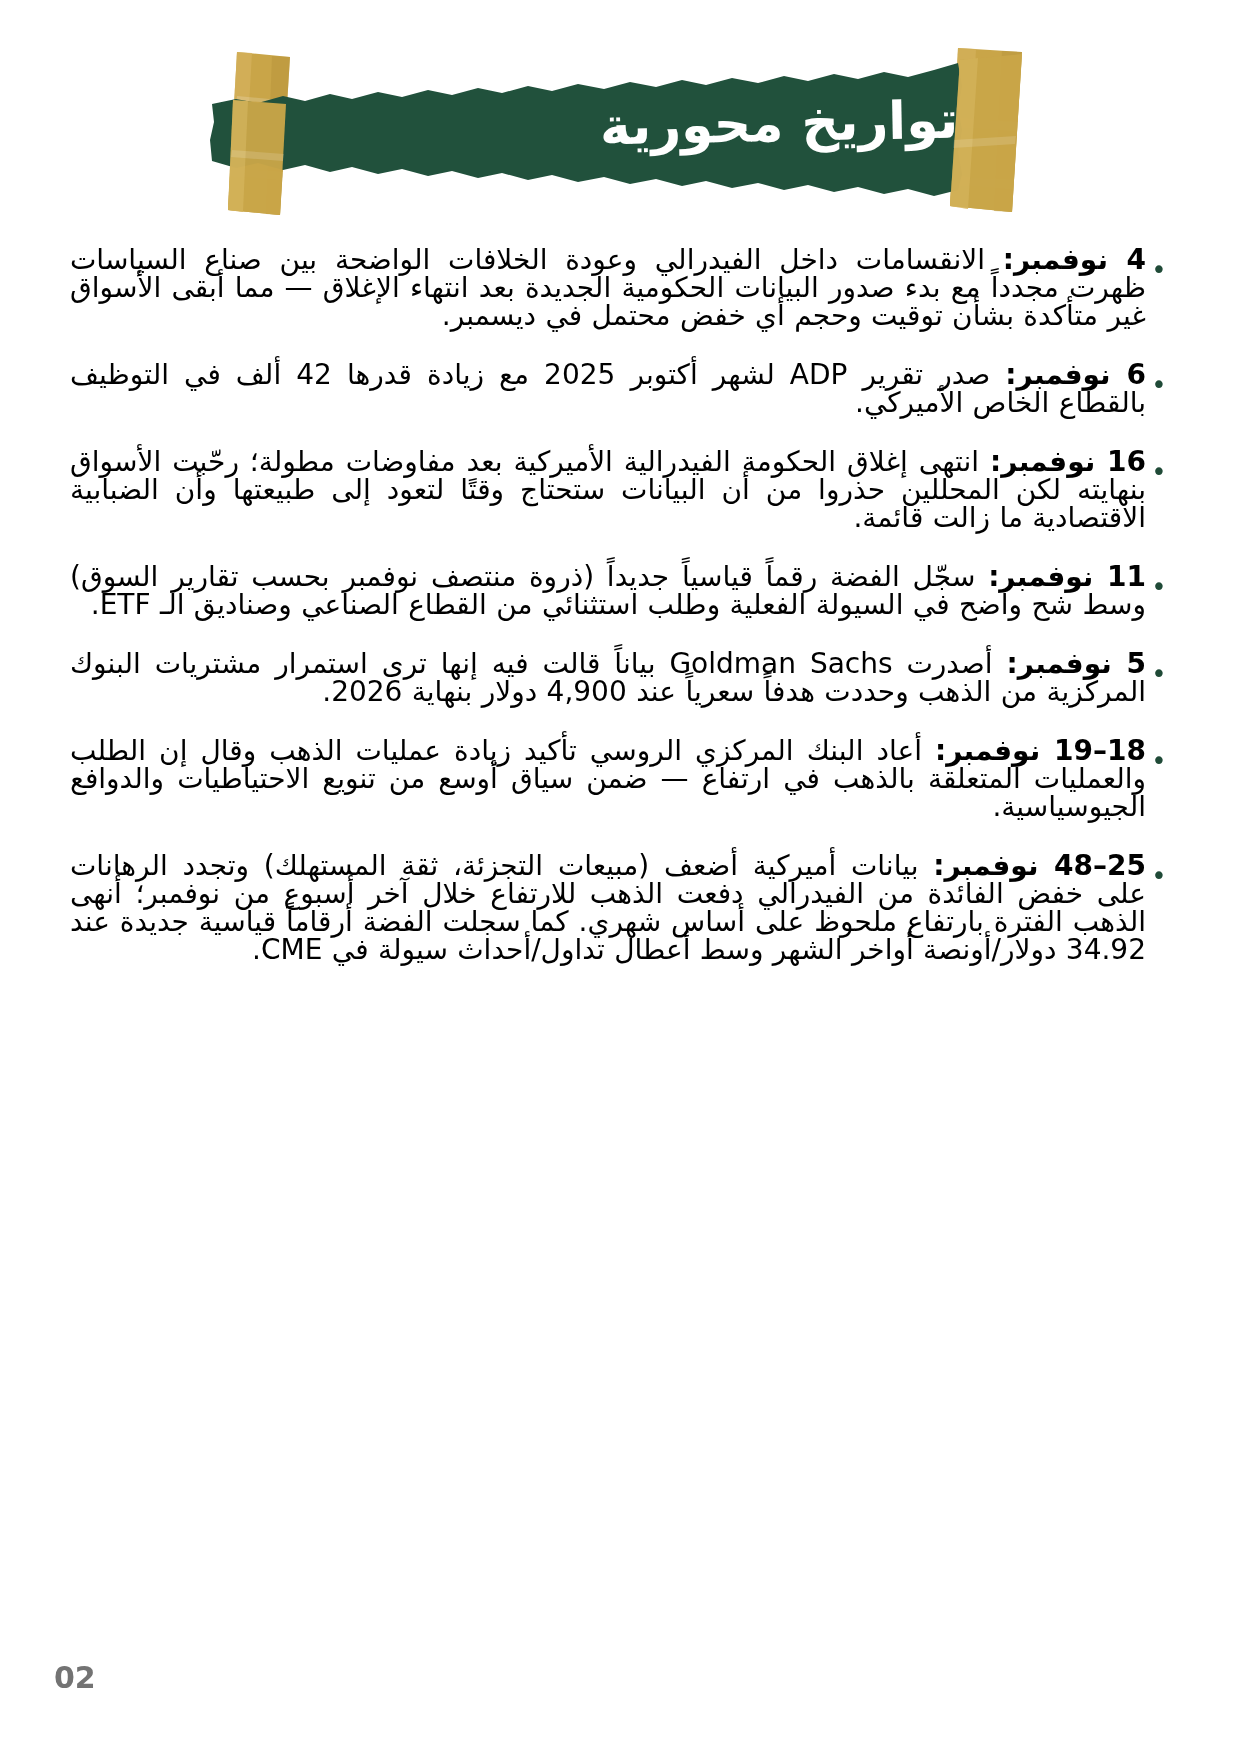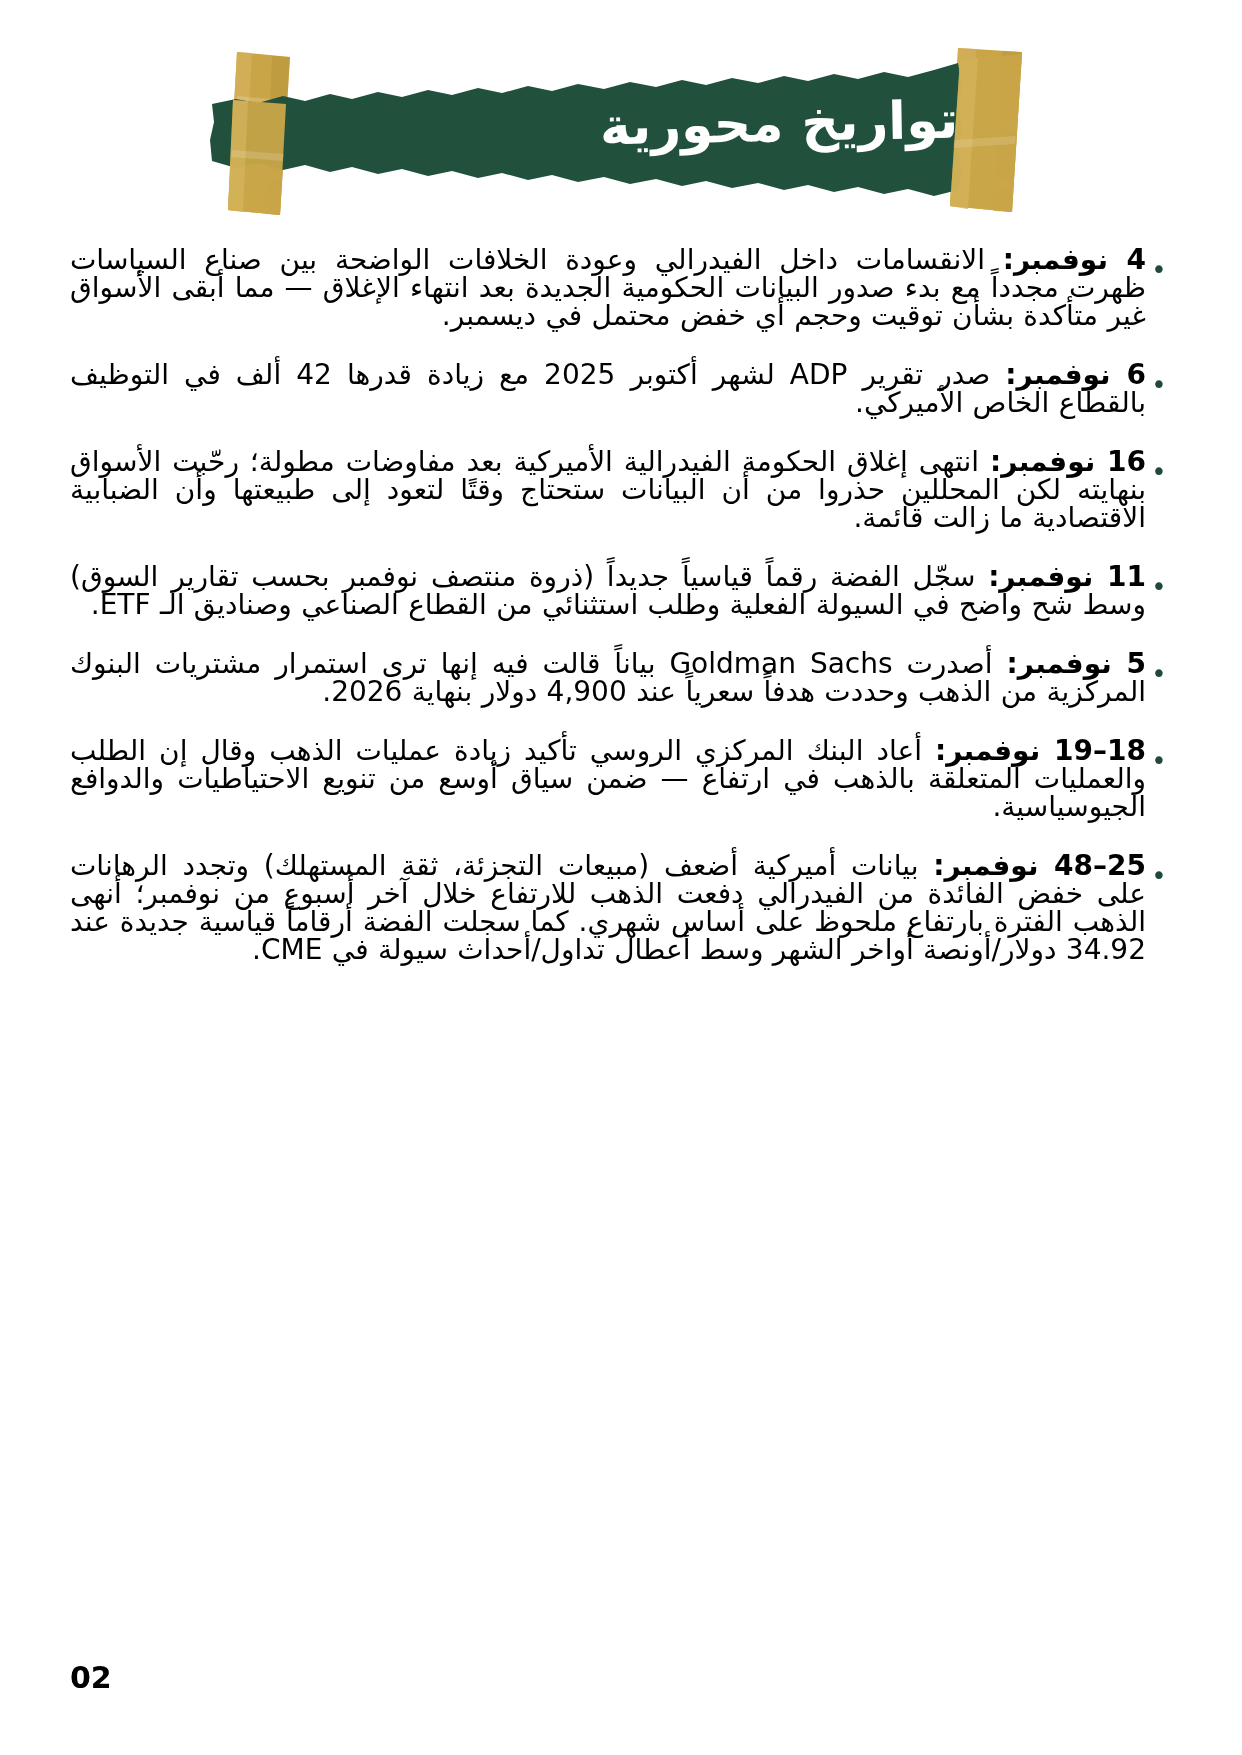--- a/index.html
+++ b/index.html
@@ -89,22 +89,22 @@
     word-spacing: 0.5px;
   }
   .bullet-text .date-label {
     font-weight: bold;
   }
 
   
   .page-number {
     position: absolute;
     bottom: 60px;
-    left: 70px;
-    color: #000000;
+    left: 54px;
+    color: #737373;
     font-size: 30px;
     font-weight: bold;
     direction: ltr;
   }
 </style>
 </head>
 <body>
 
 <div class="banner-wrap">
   <svg class="banner-svg" viewBox="0 0 1242 240" preserveAspectRatio="none">

